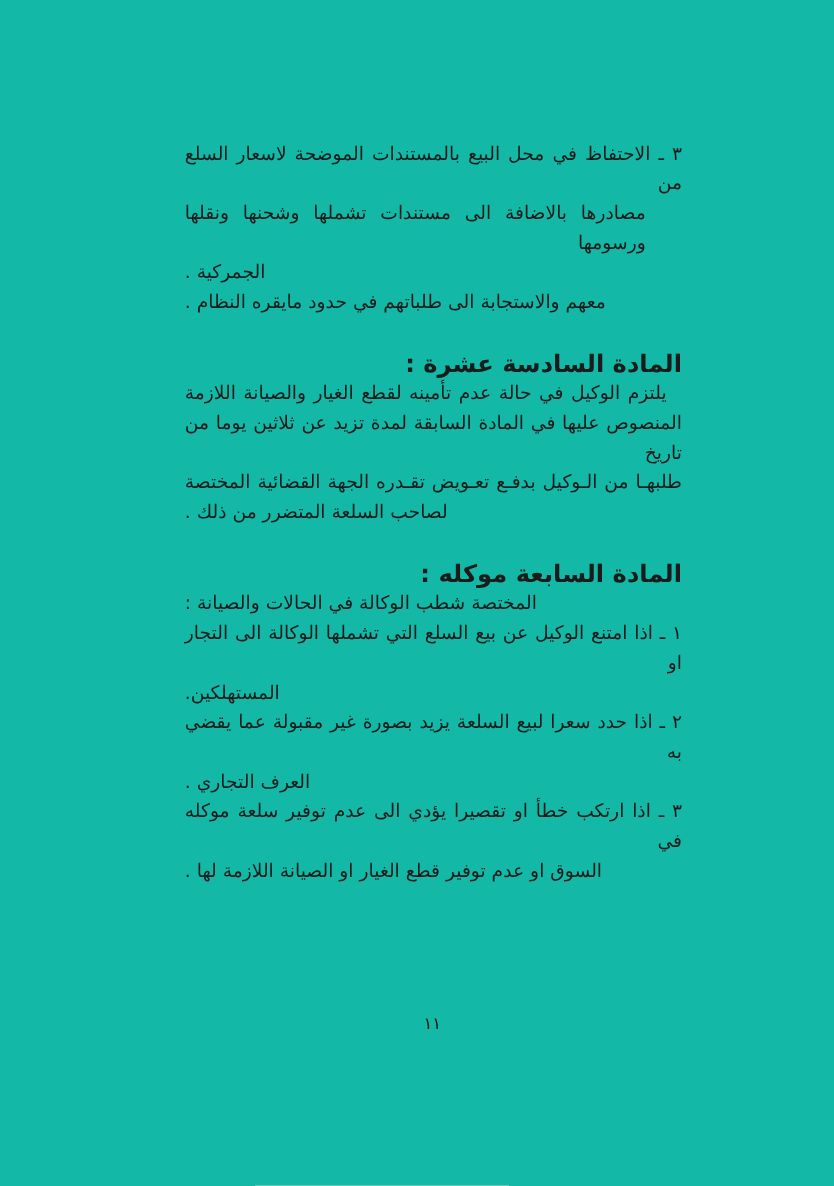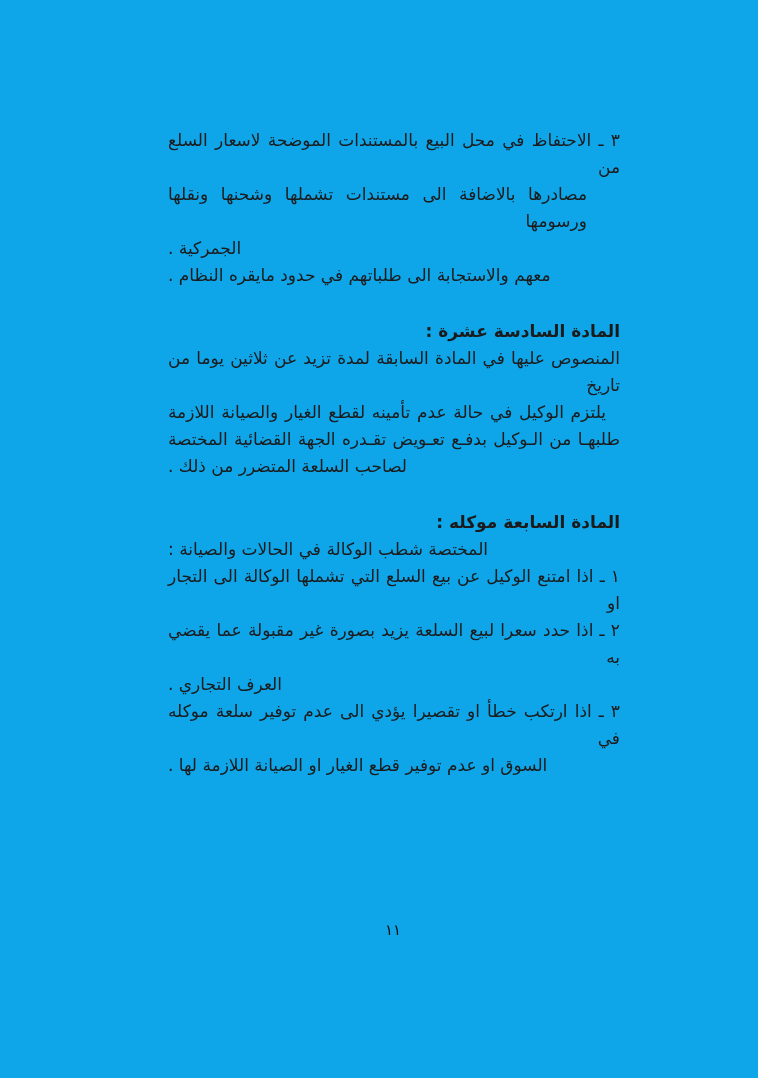--- a/index.html
+++ b/index.html
@@ -5,21 +5,21 @@
   html, body {
     margin: 0;
     padding: 0;
     background: #e9e9e9;
   }
   .page {
     position: relative;
     width: 758px;
     height: 1078px;
     margin: 0 auto;
-    background: #0ea5e9;
+    background: #14b8a6;
     color: #1b1b1b;
     font-family: "DejaVu Sans", sans-serif;
     direction: rtl;
     overflow: hidden;
   }
   .text-block {
     position: absolute;
     top: 127px;
     right: 138px;
     width: 452px;
@@ -38,21 +38,21 @@
     -moz-text-align-last: justify;
     text-align-last: justify;
     white-space: normal;
   }
   
   .line.cont { padding-right: 33px; }
   
   .line.first { padding-right: 14px; }
   .heading {
     margin: 29px 0 0 0;
-    font-size: 17px;
+    font-size: 22px;
     font-weight: 700;
     line-height: 27px;
     text-align: right;
   }
   .clause, .para { margin: 0; }
   .page-number {
     position: absolute;
     top: 921px;
     left: 14px;
     width: 100%;
@@ -75,34 +75,35 @@
       <span class="line cont">الجمركية .</span>
     </div>
 
     <div class="clause">
       <span class="line cont">معهم والاستجابة الى طلباتهم في حدود مايقره النظام .</span>
     </div>
 
     <h2 class="heading">المادة السادسة عشرة :</h2>
 
     <div class="para">
+      <span class="line j first">يلتزم الوكيل في حالة عدم تأمينه لقطع الغيار والصيانة اللازمة</span>
       <span class="line j">المنصوص عليها في المادة السابقة لمدة تزيد عن ثلاثين يوما من تاريخ</span>
-      <span class="line j first">يلتزم الوكيل في حالة عدم تأمينه لقطع الغيار والصيانة اللازمة</span>
       <span class="line j">طلبهـا من الـوكيل بدفـع تعـويض تقـدره الجهة القضائية المختصة</span>
       <span class="line">لصاحب السلعة المتضرر من ذلك .</span>
     </div>
 
     <h2 class="heading">المادة السابعة موكله :</h2>
 
     <div class="para">
       <span class="line">المختصة شطب الوكالة في الحالات والصيانة :</span>
     </div>
 
     <div class="clause">
       <span class="line j">١ ـ اذا امتنع الوكيل عن بيع السلع التي تشملها الوكالة الى التجار او</span>
+      <span class="line cont">المستهلكين.</span>
     </div>
 
     <div class="clause">
       <span class="line j">٢ ـ اذا حدد سعرا لبيع السلعة يزيد بصورة غير مقبولة عما يقضي به</span>
       <span class="line cont">العرف التجاري .</span>
     </div>
 
     <div class="clause">
       <span class="line j">٣ ـ اذا ارتكب خطأ او تقصيرا يؤدي الى عدم توفير سلعة موكله في</span>
       <span class="line cont">السوق او عدم توفير قطع الغيار او الصيانة اللازمة لها .</span>

